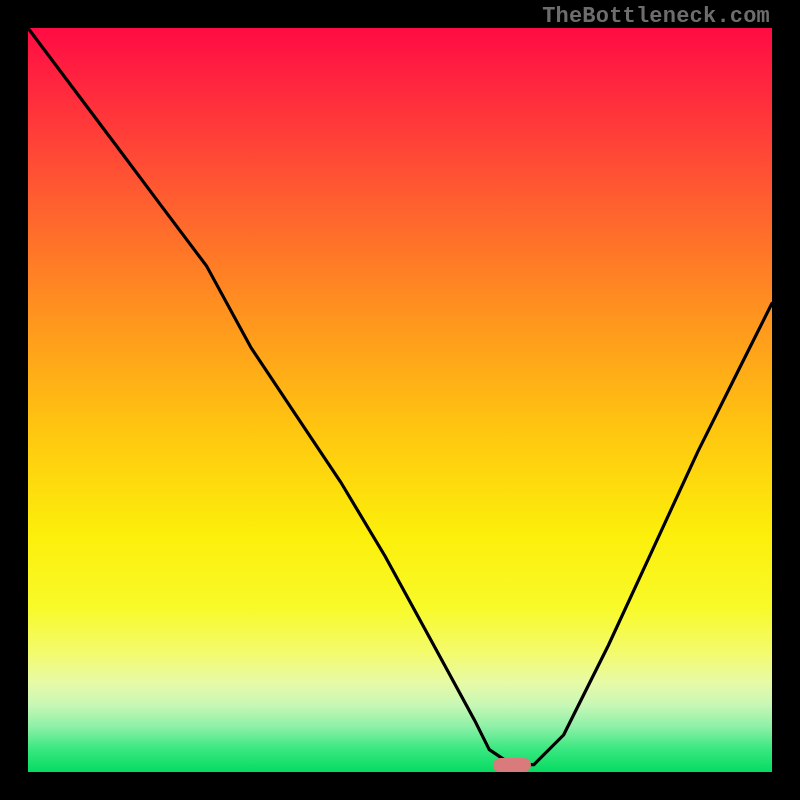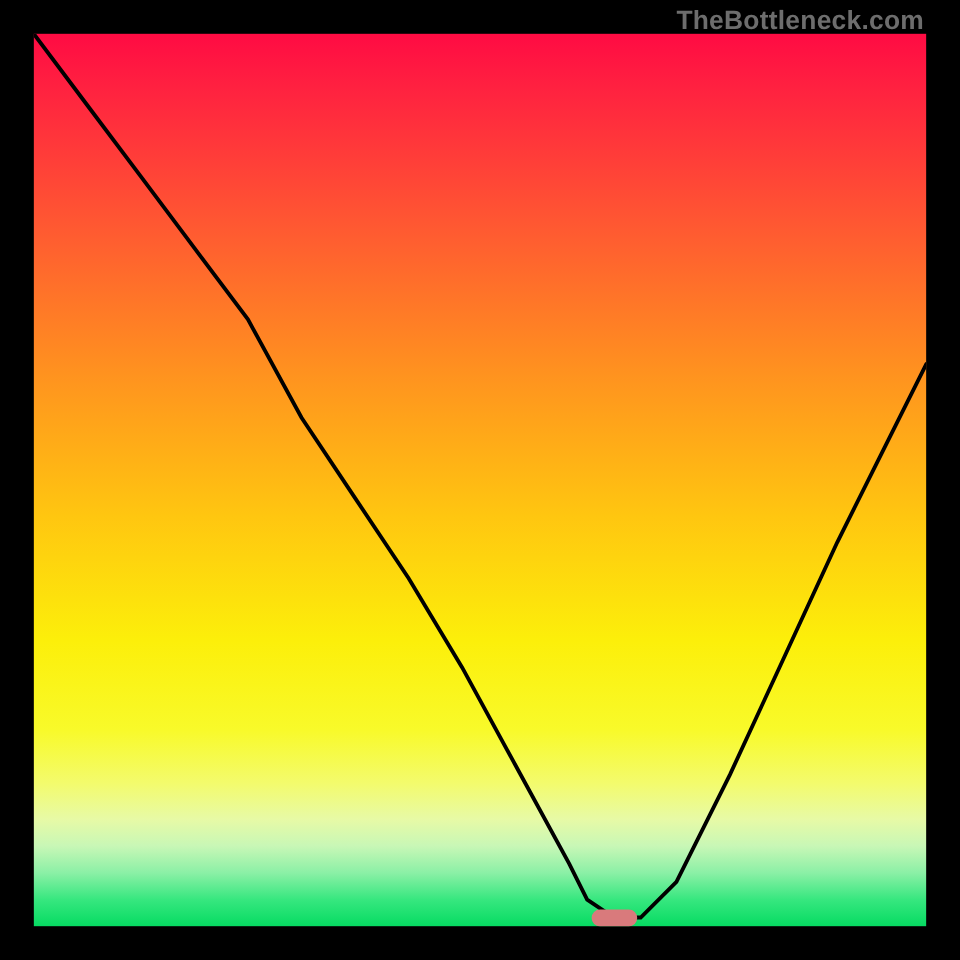--- a/index.html
+++ b/index.html
@@ -51,20 +51,21 @@
   }
   .watermark {
     position: absolute;
     top: 4px;
     right: 30px;
     color: #6d6d6d;
     font-size: 22px;
     font-weight: 600;
     letter-spacing: 0.2px;
     user-select: none;
+    font-family: Liberation Mono, monospace;
   }
   .marker {
     position: absolute;
     width: 38px;
     height: 14px;
     border-radius: 7px;
     background: #d97a7c;
   }
 </style>
 </head>

